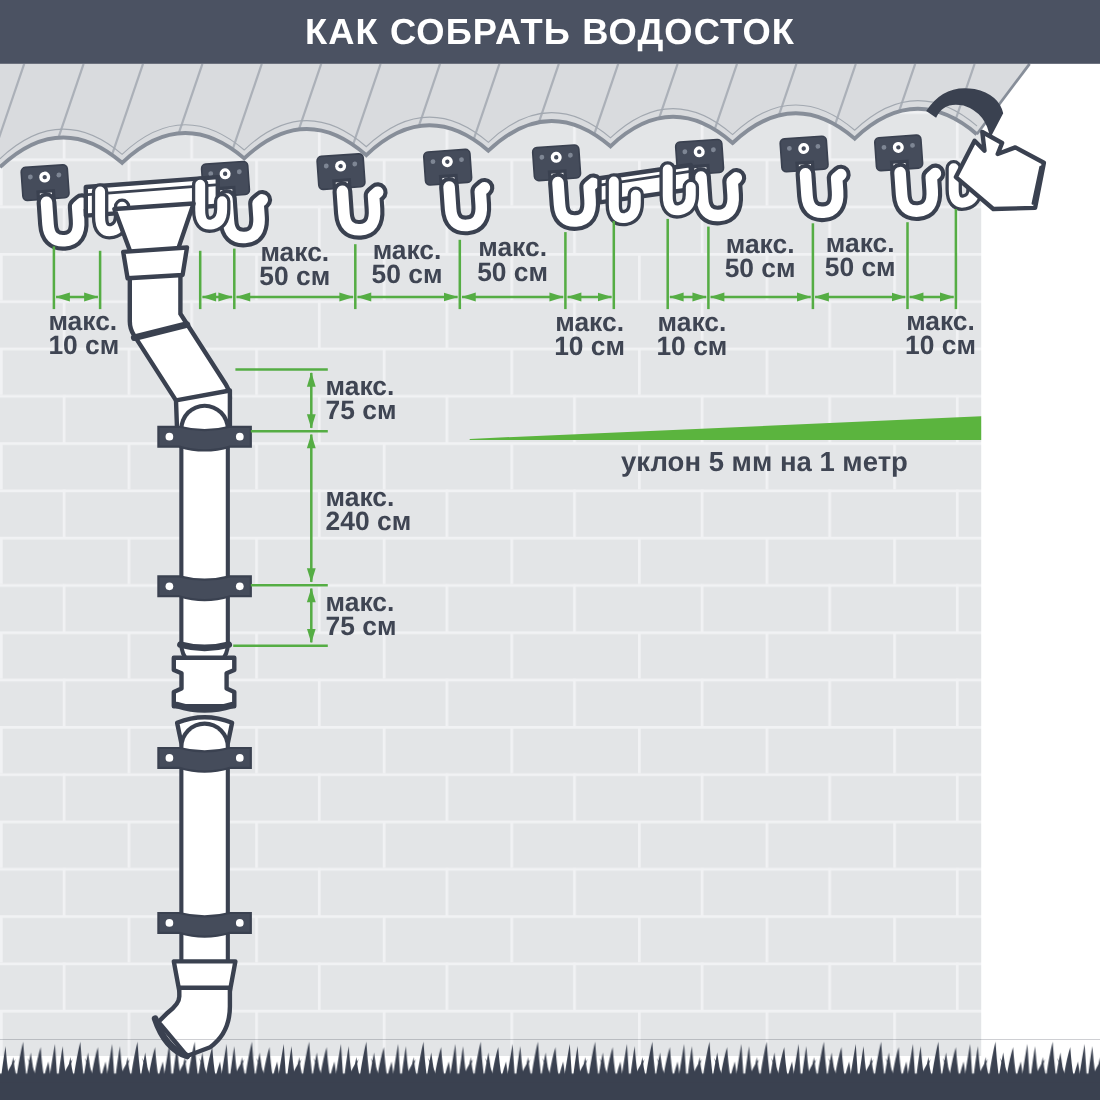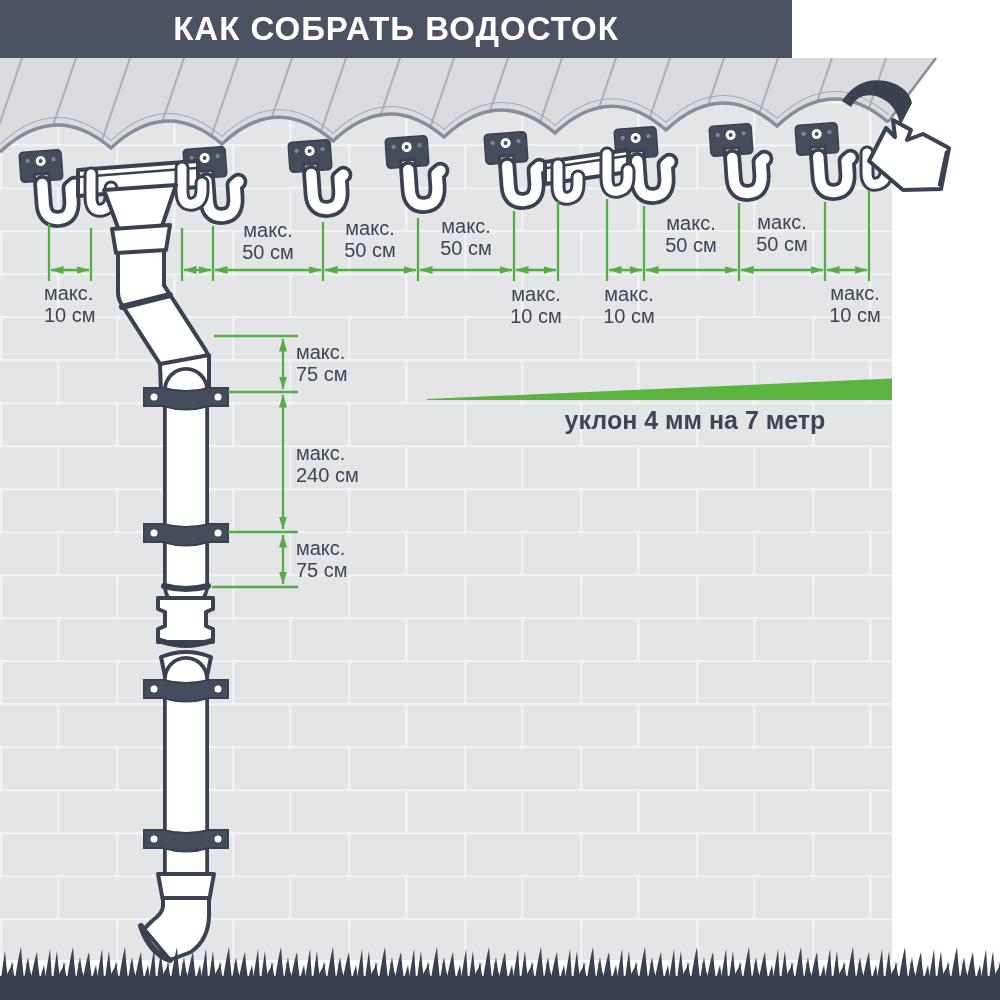--- a/index.html
+++ b/index.html
@@ -4,34 +4,34 @@
 <style>
   :root{
     --accent-green:#55ad44; --wedge-green:#5bb43e; --header-bg:#4b5262;
     --outline-dark:#3a4150; --bracket-fill:#454c5b; --label-text:#3f4553;
     --roof-fill:#d9dbde; --roof-line:#abb0b8; --roof-edge:#878e99;
     --wall-brick:#e3e5e7; --wall-mortar:#f1f2f4;
   }
   html,body{margin:0;padding:0;}
   body{font-family:"Liberation Sans",sans-serif;background:#fff;}
   .stage{position:relative;width:1000px;height:1000px;overflow:hidden;background:#fff;}
-  .header{position:absolute;left:0;top:0;width:792px;height:58px;background:var(--header-bg);
+  .header{position:absolute;left:0;top:0;width:1000px;height:58px;background:var(--header-bg);
     display:flex;align-items:center;justify-content:center;z-index:5;}
   .header span{color:#fff;font-size:33px;font-weight:700;letter-spacing:1px;}
   svg.scene{position:absolute;left:0;top:0;z-index:1;}
   .ol{stroke:var(--outline-dark);fill:none;stroke-linecap:round;stroke-linejoin:round;}
   .wh{stroke:#ffffff;fill:none;stroke-linecap:round;stroke-linejoin:round;}
   .shape{fill:#ffffff;stroke:var(--outline-dark);stroke-width:4;stroke-linejoin:round;}
   .thin{stroke:var(--outline-dark);stroke-width:2.5;fill:none;stroke-linecap:round;}
   .thick{stroke:var(--outline-dark);stroke-width:6;fill:none;stroke-linecap:round;}
   .grn{stroke:var(--accent-green);stroke-width:2.3;fill:none;}
   .grnf{fill:var(--accent-green);}
   .clamp{fill:var(--bracket-fill);stroke:var(--outline-dark);stroke-width:2;}
-  .dim-label{position:absolute;z-index:4;color:var(--label-text);font-size:20px;line-height:22px;
-    font-weight:400;white-space:nowrap;}
+  .dim-label{position:absolute;z-index:4;color:var(--label-text);font-size:24px;line-height:22px;
+    font-weight:700;white-space:nowrap;}
   .dim-label.center{transform:translateX(-50%);text-align:center;}
   .slope-label{position:absolute;z-index:4;color:var(--label-text);font-size:25px;font-weight:700;
     transform:translateX(-50%);white-space:nowrap;}
 </style>
 </head>
 <body>
 
 <div class="stage">
 
   <div class="header">
@@ -273,15 +273,15 @@
     <div>75 см</div>
   </div>
   <div class="dim-label" style="left:296px;top:442px">
     <div>макс.</div>
     <div>240 см</div>
   </div>
   <div class="dim-label" style="left:296px;top:537px">
     <div>макс.</div>
     <div>75 см</div>
   </div>
-  <div class="slope-label" style="left:695px;top:406px">уклон 4 мм на 7 метр</div>
+  <div class="slope-label" style="left:695px;top:406px">уклон 5 мм на 1 метр</div>
 
 </div>
 
 </body></html>

